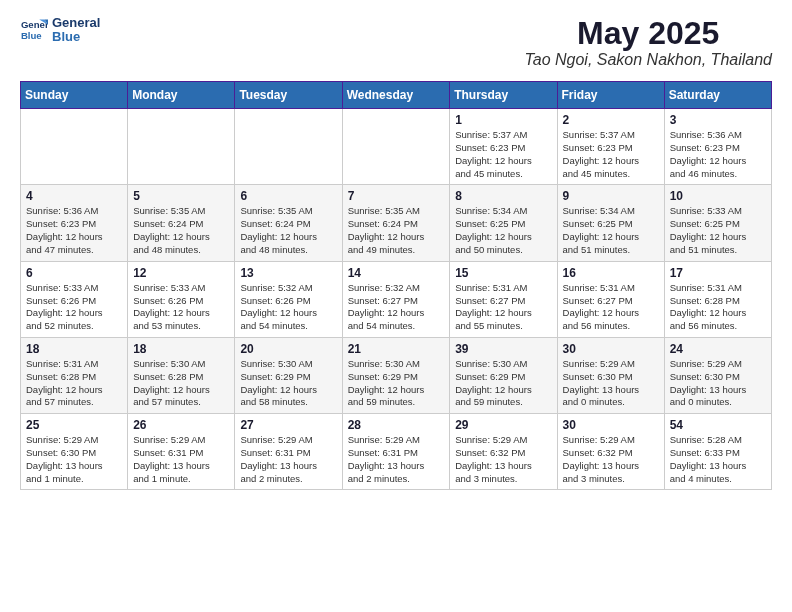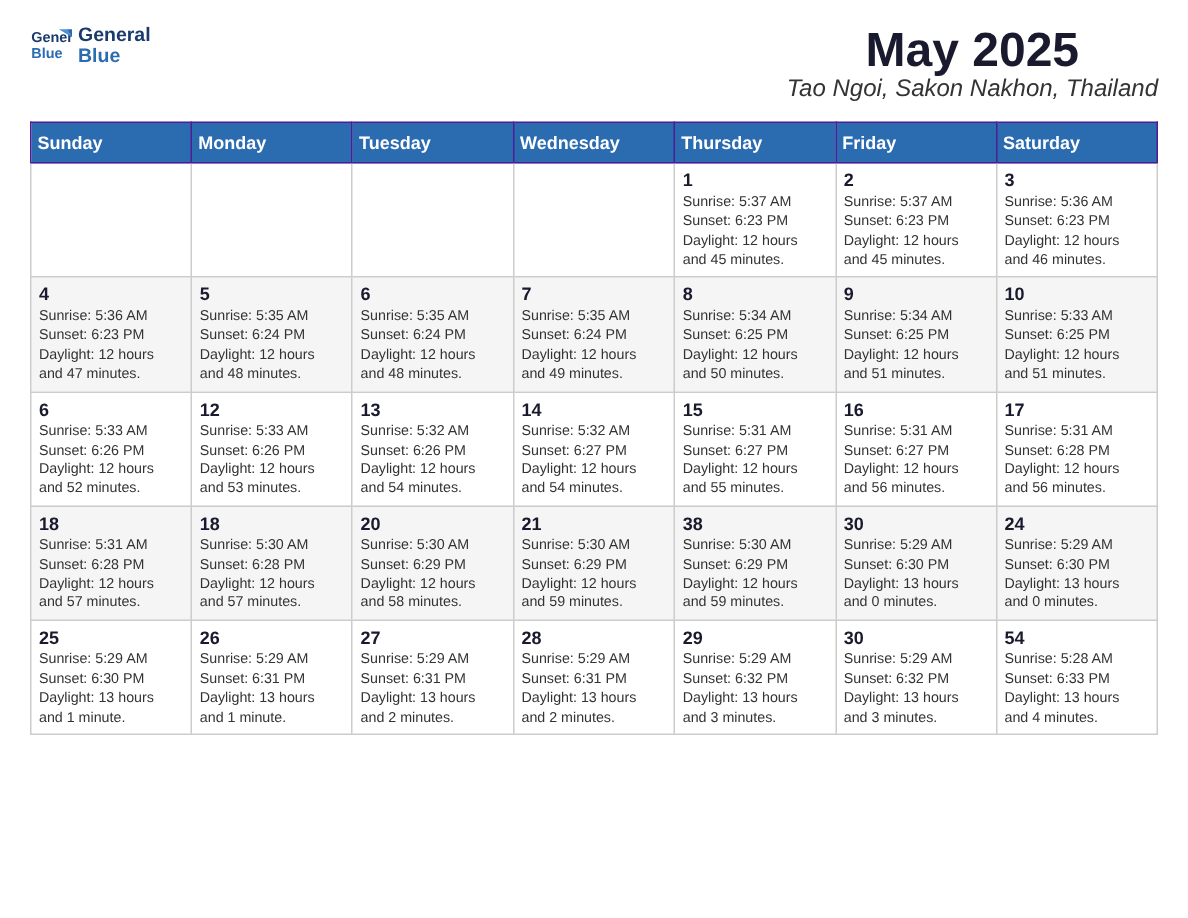--- a/index.html
+++ b/index.html
@@ -270,21 +270,21 @@
 and 58 minutes.</div>
         </td>
         <td>
           <span class="day-number">21</span>
           <div class="cell-text" style="white-space: pre-line;">Sunrise: 5:30 AM
 Sunset: 6:29 PM
 Daylight: 12 hours
 and 59 minutes.</div>
         </td>
         <td>
-          <span class="day-number">38</span>
+          <span class="day-number">39</span>
           <div class="cell-text" style="white-space: pre-line;">Sunrise: 5:30 AM
 Sunset: 6:29 PM
 Daylight: 12 hours
 and 59 minutes.</div>
         </td>
         <td>
           <span class="day-number">30</span>
           <div class="cell-text" style="white-space: pre-line;">Sunrise: 5:29 AM
 Sunset: 6:30 PM
 Daylight: 13 hours

